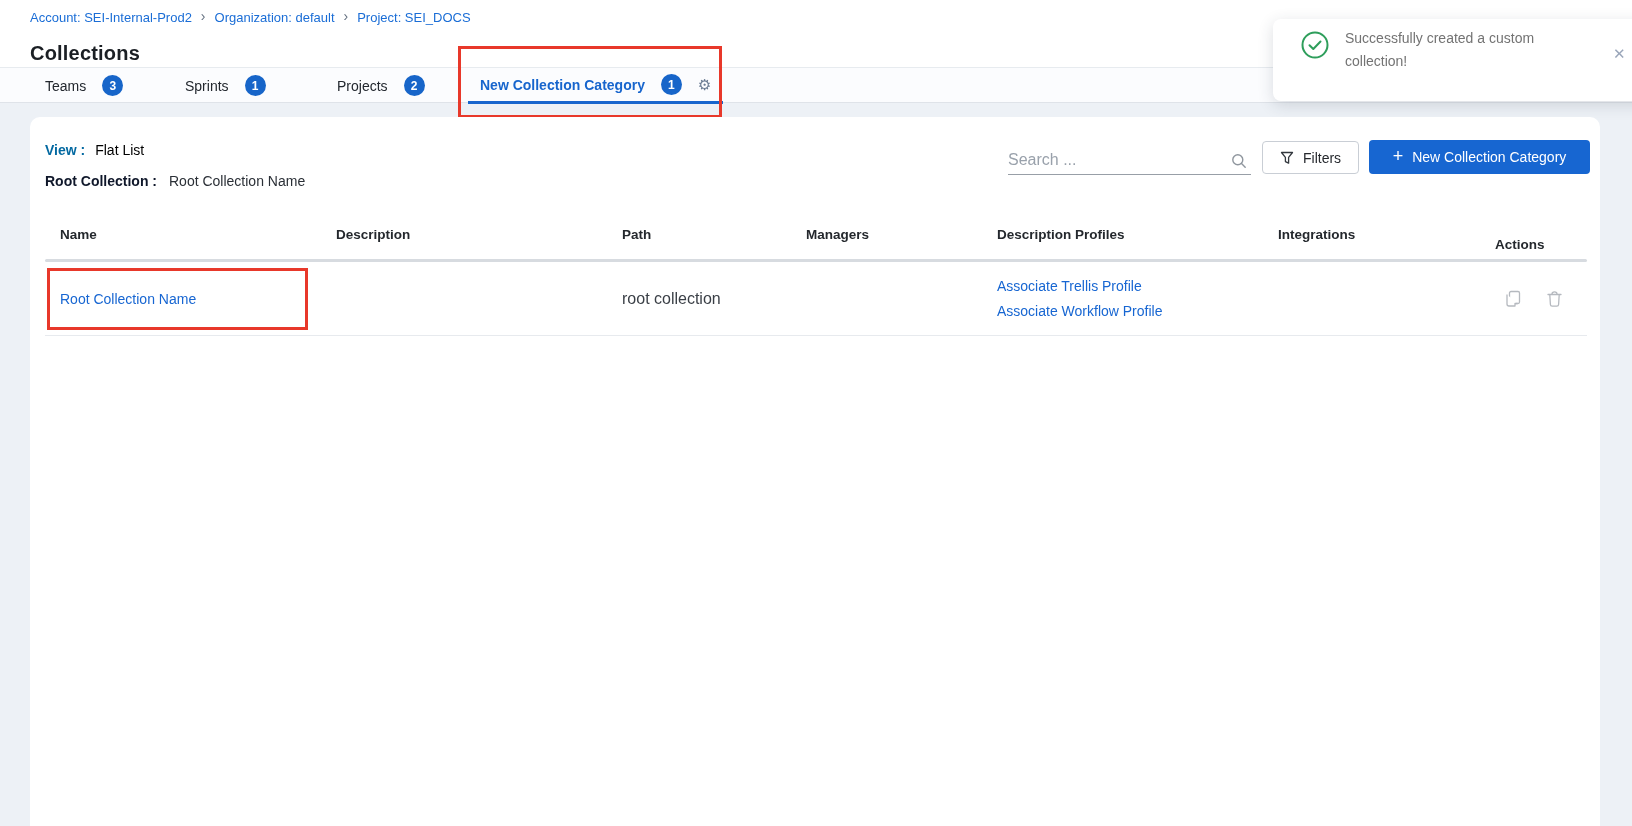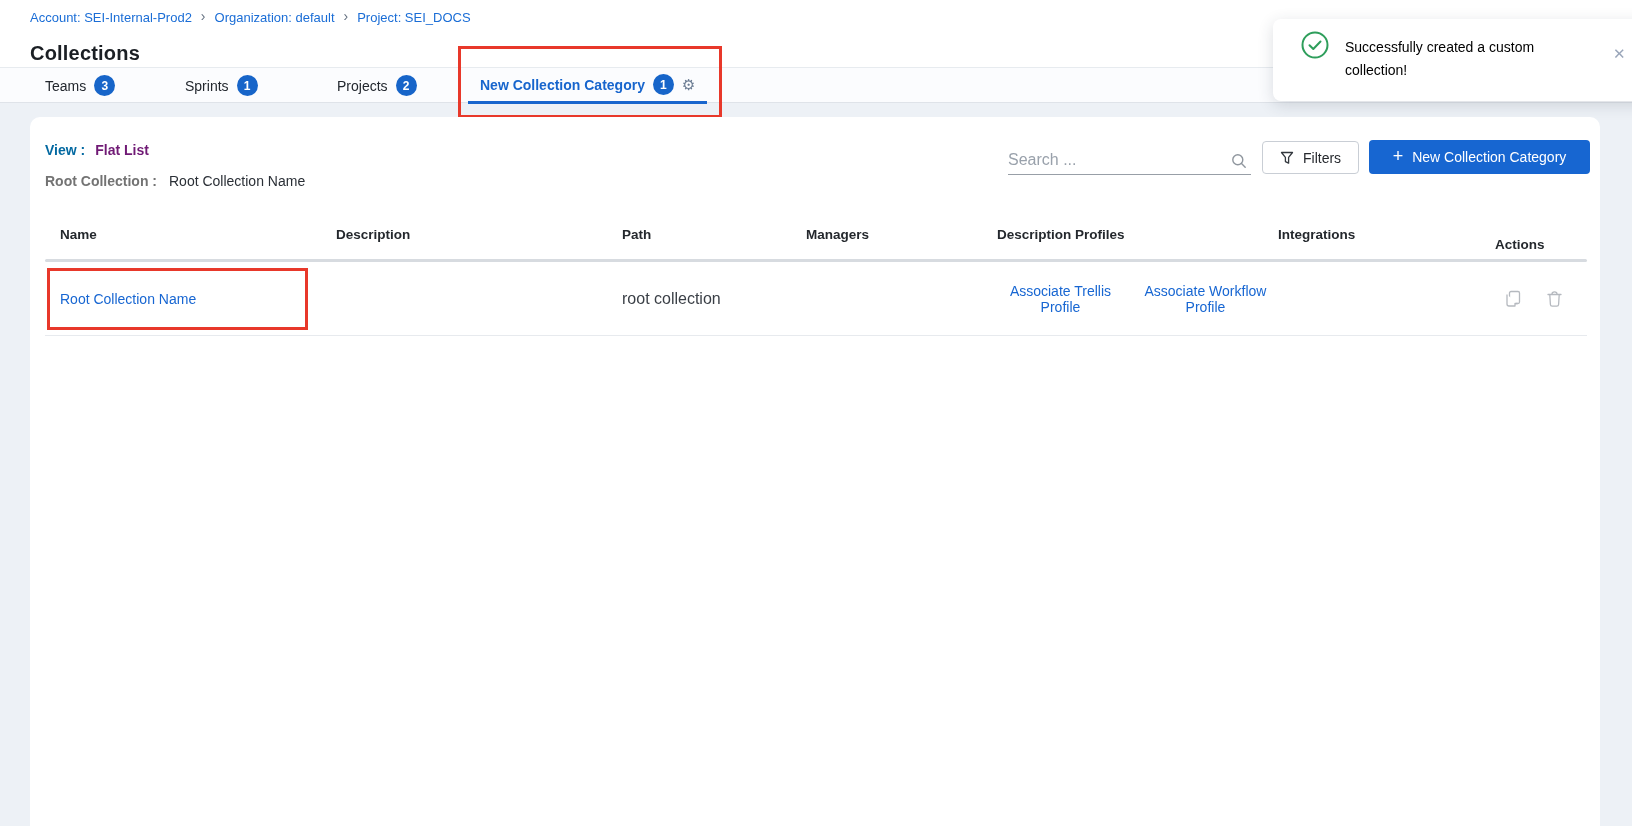--- a/index.html
+++ b/index.html
@@ -14,51 +14,51 @@
   
   .top-header { position:absolute; left:0; top:0; width:1632px; height:67px; background:#ffffff; }
   .breadcrumb { position:absolute; left:30px; top:9px; display:flex; align-items:center; gap:9px; font-size:13px; }
   .crumb { color:#1a6dd6; cursor:pointer;text-align:right; }
   .crumb-sep { color:#647080; font-size:14px; line-height:1; padding-bottom:2px; }
   .page-title { position:absolute; left:30px; top:29px; font-size:20px; font-weight:700; color:#1b1f24; letter-spacing:.2px;margin-top:13px; }
 
   
   .tabbar { position:absolute; left:0; top:67px; width:1632px; height:36px;
             background:#fbfcfe; border-top:1px solid #e7ebef; border-bottom:1px solid #dfe3e9; }
-  .tab { position:absolute; top:0; height:35px; display:inline-flex; align-items:center; gap:8px;
+  .tab { position:absolute; top:0; height:35px; display:inline-flex; align-items:center; gap:16px;
          padding:0 12px; font-size:14px; color:#22272e; cursor:pointer;text-align:right; }
   .tab .badge { width:21px; height:21px; border-radius:50%; background:#1765c9; color:#fff;
                 font-size:12px; font-weight:600; display:flex; align-items:center; justify-content:center; }
   .tab.active { color:#1765cd; font-weight:600; border-bottom:3px solid #1765cd; height:36px; }
   .tab-teams   { left:33px; }
   .tab-sprints { left:173px; }
   .tab-projects{ left:325px; }
   .tab-ncc     { left:468px; }
   .gear-icon { font-size:15px; color:#6b7c93; line-height:1; font-weight:400; }
 
   
   .annotation { position:absolute; border:3px solid #e8382a; background:transparent; pointer-events:none; }
   .annotation-tab { left:458px; top:46px; width:264px; height:72px; }
 
   
   .toast { position:absolute; left:1273px; top:19px; width:420px; height:82px; background:#ffffff;
            border-radius:8px; box-shadow:0 4px 16px rgba(40,50,70,.16); }
   .toast-check { position:absolute; left:28px; top:12px; width:28px; height:28px; }
-  .toast-msg { position:absolute; left:72px; top:17px; width:215px; font-size:14px; line-height:23px; color:#000000; }
+  .toast-msg { position:absolute; left:72px; top:8px; width:215px; font-size:14px; line-height:23px; color:#737373; }
   .toast-close { position:absolute; left:340px; top:26px; font-size:15px; color:#9aa6ba; cursor:pointer; }
 
   
   .card { position:absolute; left:30px; top:117px; width:1570px; height:709px; background:#ffffff;
           border-radius:10px 10px 0 0; }
 
   .view-row { position:absolute; left:15px; top:25px; display:flex; gap:10px; font-size:14px; align-items:baseline; }
   .view-label { color:#0369a1; font-weight:600; }
-  .view-value-link { color:#701a75; font-weight:700; cursor:pointer; }
+  .view-value-link { color:#000000; font-weight:400; cursor:pointer; }
   .root-row { position:absolute; left:15px; top:56px; display:flex; gap:12px; font-size:14px; }
-  .root-label { font-weight:600; color:#737373; }
+  .root-label { font-weight:600; color:#0f172a; }
   .root-value { color:#2a2f36; }
 
   
   .search-wrap { position:absolute; left:978px; top:30px; width:243px; border-bottom:1px solid #989fa7; height:28px; }
   .search-input { border:none; outline:none; width:210px; font-size:16px; color:#3a3f46; background:transparent;
                   font-family:inherit; padding:4px 0; }
   .search-input::placeholder { color:#99a1ab; }
   .search-icon { position:absolute; right:4px; top:6px; }
   .filters-btn { position:absolute; left:1232px; top:24px; height:33px; padding:0 17px; background:#fff;
                  border:1px solid #c9ced5; border-radius:4px; display:inline-flex; align-items:center; gap:9px;
@@ -72,21 +72,21 @@
   .tbl-grid { display:grid; grid-template-columns:276px 286px 184px 191px 281px 217px 1fr;
               padding:0 28px 0 30px; align-items:center; }
   .tbl-head { position:absolute; left:0; top:100px; width:1378px; height:28px; }
   .tbl-head .th { font-size:13.5px; font-weight:700; color:#24282d; }
   .th-actions { text-align:left;margin-top:20px; }
   .head-divider { position:absolute; left:15px; top:142px; width:1542px; height:3px; background:#d7dbe0; border-radius:2px; }
   .tbl-row { position:absolute; left:0; top:145px; width:1570px; height:73px; }
   .tbl-row-border { position:absolute; left:15px; top:218px; width:1542px; height:1px; background:#e7eaee; }
   .cell-name a, .cell-link { color:#1766d2; font-size:14px; text-decoration:none; cursor:pointer; }
   .cell-path { font-size:16px; color:#3a3f46; }
-  .cell-profiles { display:flex; gap:9px;text-align:center; }
+  .cell-profiles { display:flex; flex-direction:column; gap:9px; }
   .cell-actions { display:flex; justify-content:center; gap:24px; align-items:center; }
   .action-icon { cursor:pointer; display:inline-flex; }
 
   svg { display:block; }
 </style>
 </head>
 <body>
 
 <div class="top-header">
   <div class="breadcrumb">

